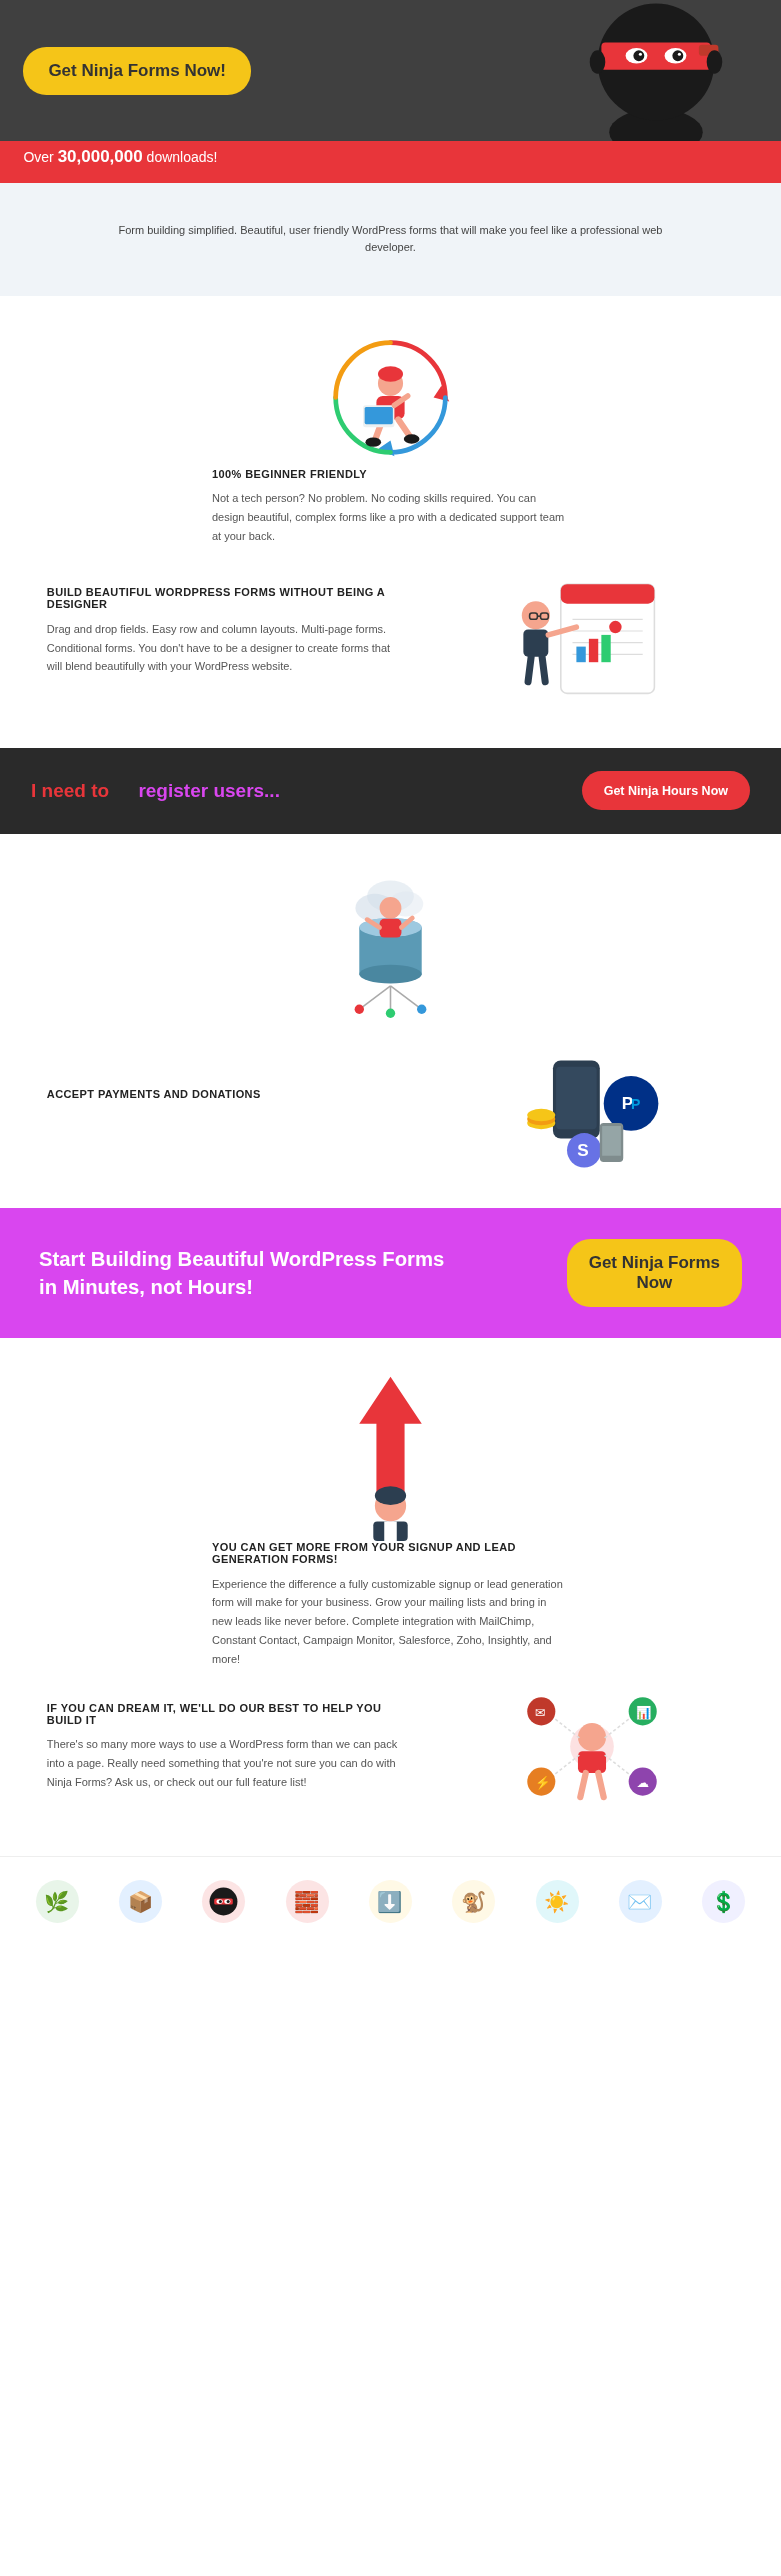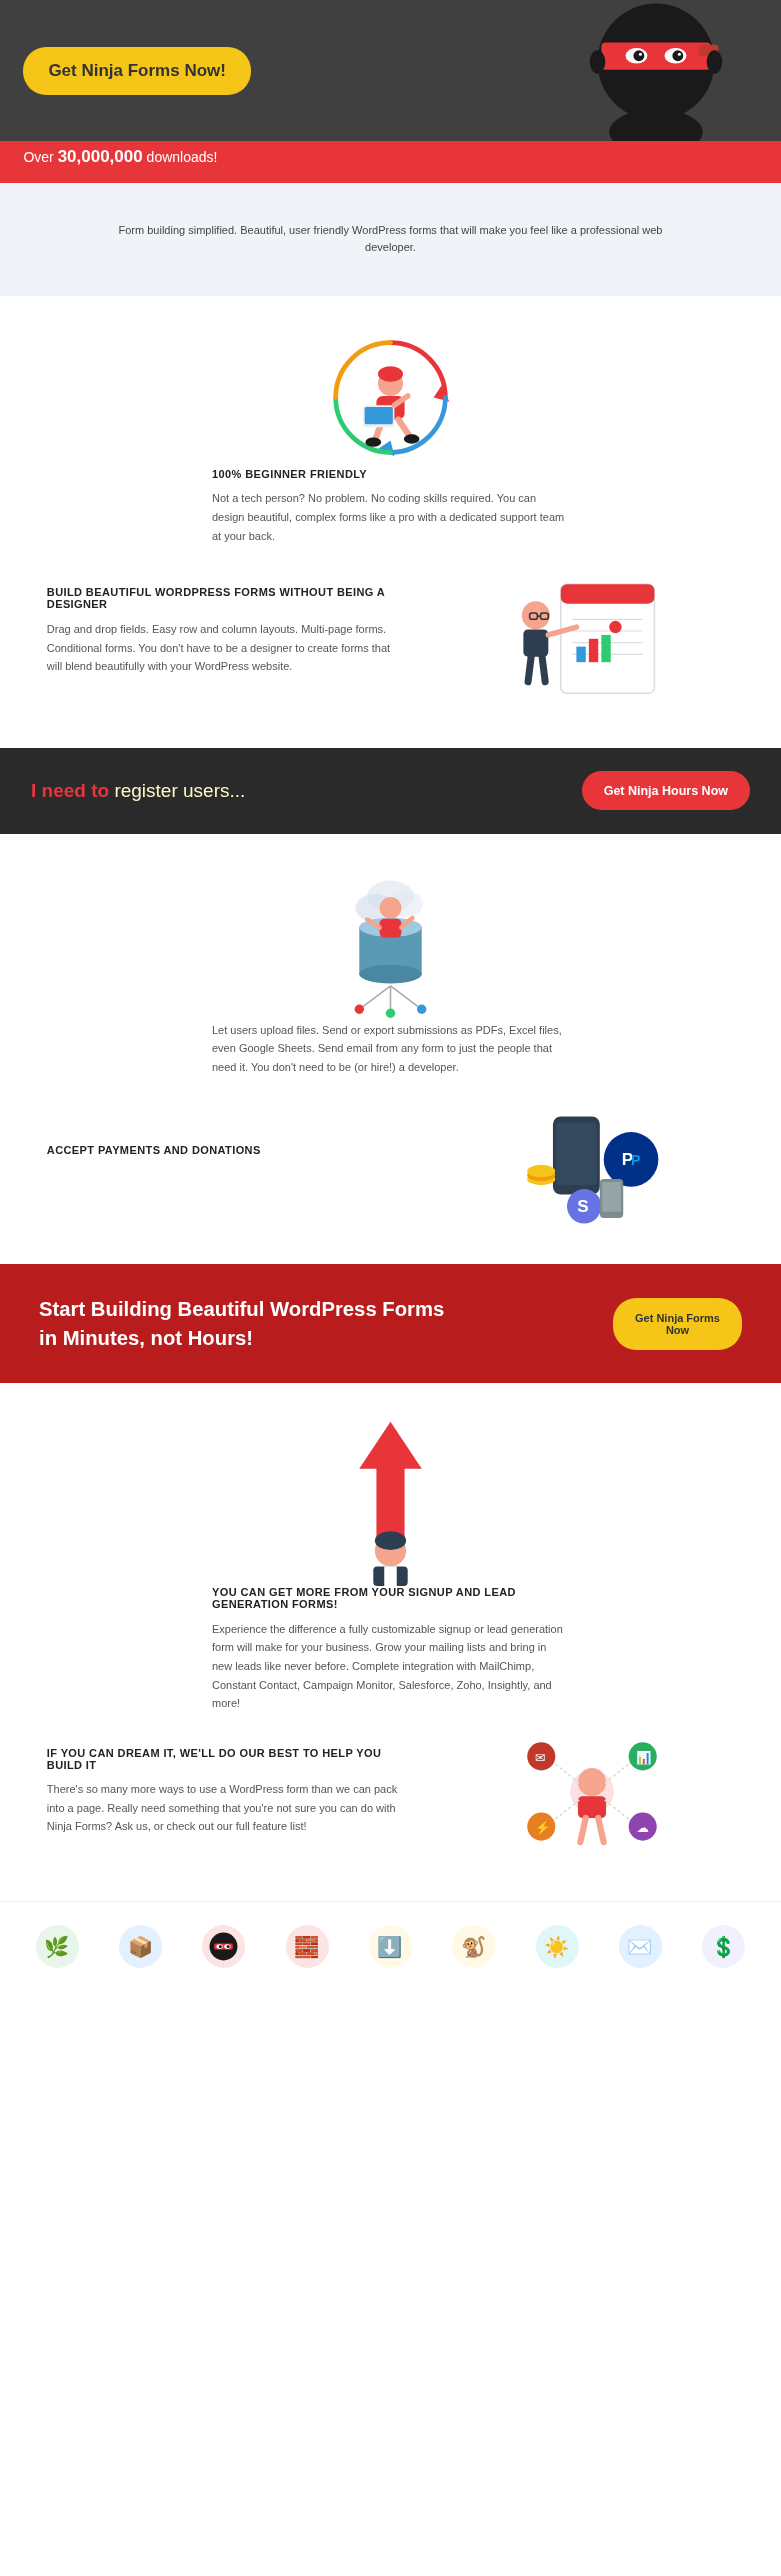--- a/index.html
+++ b/index.html
@@ -123,40 +123,40 @@
     }
 
     
     .feature-section-2 {
       background: #fff;
       padding: 31px 23.4px;
     }
 
     
     .cta-banner-2 {
-      background: #b91c1c;
+      background: #d946ef;
       display: flex;
       align-items: center;
       justify-content: space-between;
       padding: 31px 39px;
     }
     .cta-banner-2 .cta-text2 {
       color: #fff;
       font-size: 20.3px;
       font-weight: bold;
       max-width: 60%;
       line-height: 1.4;
     }
     .cta-btn-yellow {
       background: #f5c518;
       color: #333;
       border: none;
       border-radius: 23.4px;
       padding: 14px 22px;
-      font-size: 11px;
+      font-size: 17px;
       font-weight: bold;
       cursor: pointer;
       white-space: nowrap;
     }
 
     
     .feature-section-3 {
       background: #fff;
       padding: 31px 23.4px;
     }
@@ -296,21 +296,21 @@
     </div>
     <div class="feature-text">
       <h3>BUILD BEAUTIFUL WORDPRESS FORMS WITHOUT BEING A DESIGNER</h3>
       <p>Drag and drop fields. Easy row and column layouts. Multi-page forms. Conditional forms. You don't have to be a designer to create forms that will blend beautifully with your WordPress website.</p>
     </div>
   </div>
 </div>
 
 <div class="cta-banner-1">
   <div class="cta-text">
-    <span>I need to </span><span style="color:#fef9c3;font-weight:normal;">register users...</span>
+    <span>I need to </span><span style="color:#d946ef;font-weight:bold;margin-left:24px;">register users...</span>
   </div>
   <button class="cta-btn-red">Get Ninja Hours Now</button>
 </div>
 
 <div class="feature-section-2">
 
   <div class="feature-row">
     <div class="feature-image person-advanced">
       <svg viewBox="0 0 180 200" xmlns="http://www.w3.org/2000/svg">
 
@@ -330,21 +330,20 @@
         <circle cx="130" cy="185" r="6" fill="#3498db"></circle>
         <circle cx="90" cy="190" r="6" fill="#2ecc71"></circle>
 
         <circle cx="90" cy="55" r="14" fill="#f5a58e"></circle>
         <rect x="76" y="69" width="28" height="24" rx="6" fill="#e8353a"></rect>
         <line x1="76" y1="80" x2="60" y2="70" stroke="#f5a58e" stroke-width="6" stroke-linecap="round"></line>
         <line x1="104" y1="80" x2="118" y2="68" stroke="#f5a58e" stroke-width="6" stroke-linecap="round"></line>
       </svg>
     </div>
     <div class="feature-text">
-      <p>Let users upload files. Send or export submissions as PDFs, Excel files, even Google Sheets. Send email from any form to just the people that need it. You don't need to be (or hire!) a developer.</p>
     </div>
   </div>
 
   <div class="feature-row reverse">
     <div class="feature-image payments-svg">
       <svg viewBox="0 0 210 180" xmlns="http://www.w3.org/2000/svg">
 
         <rect x="55" y="40" width="60" height="100" rx="10" fill="#2c3e50"></rect>
         <rect x="59" y="48" width="52" height="80" rx="5" fill="#34495e"></rect>
 

